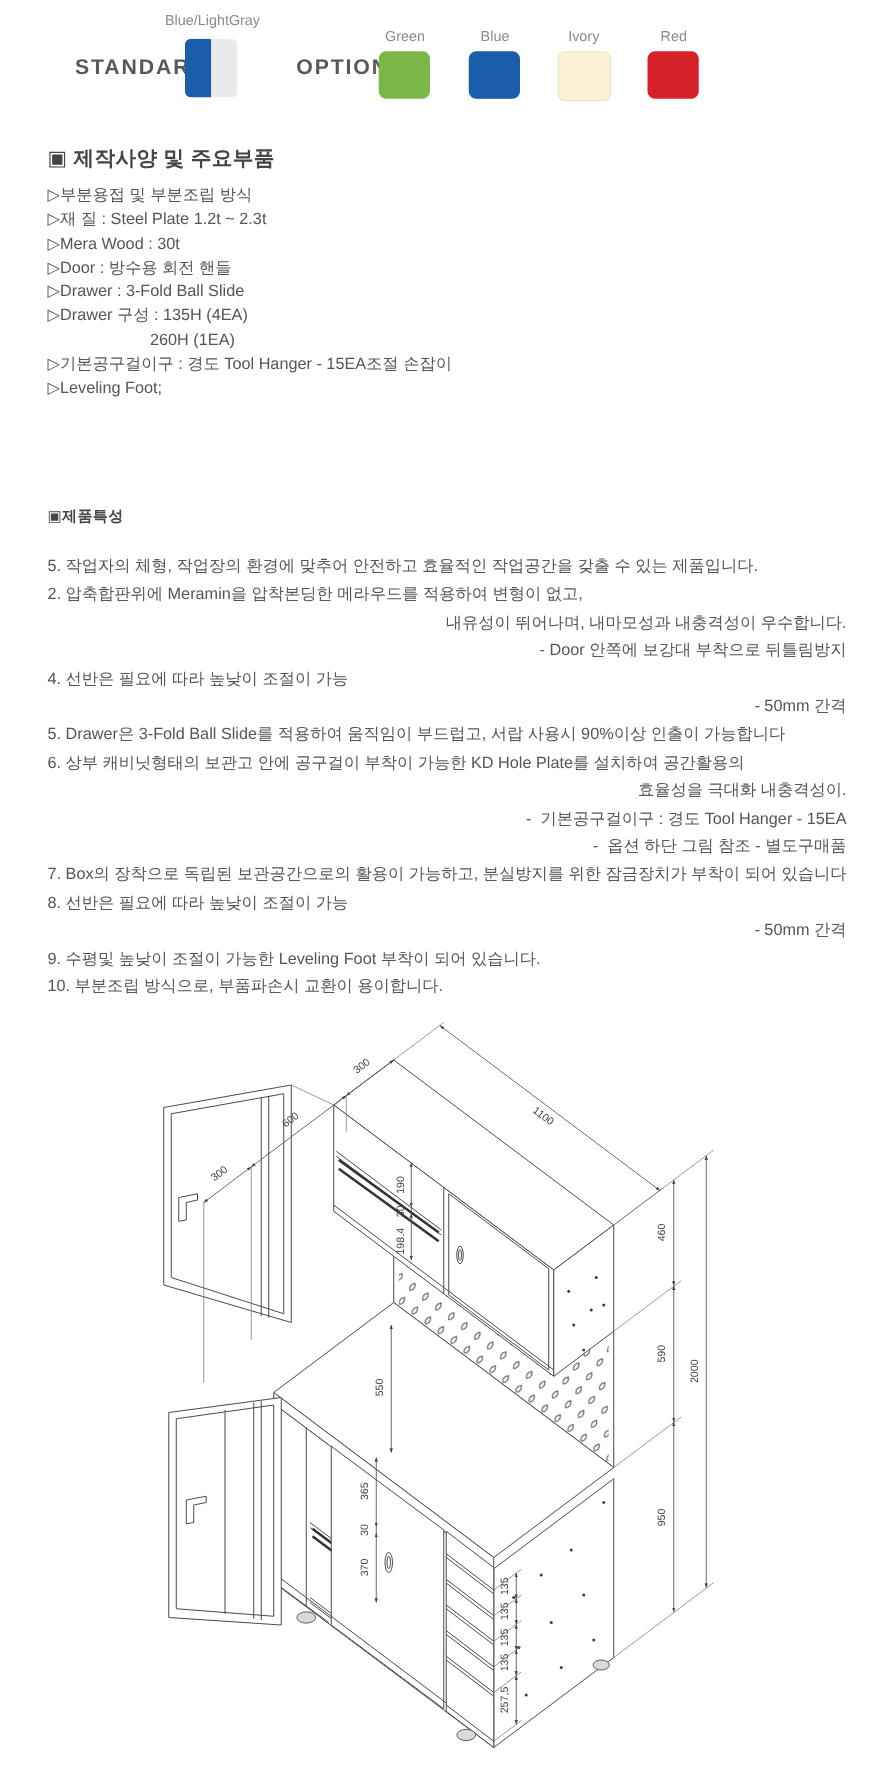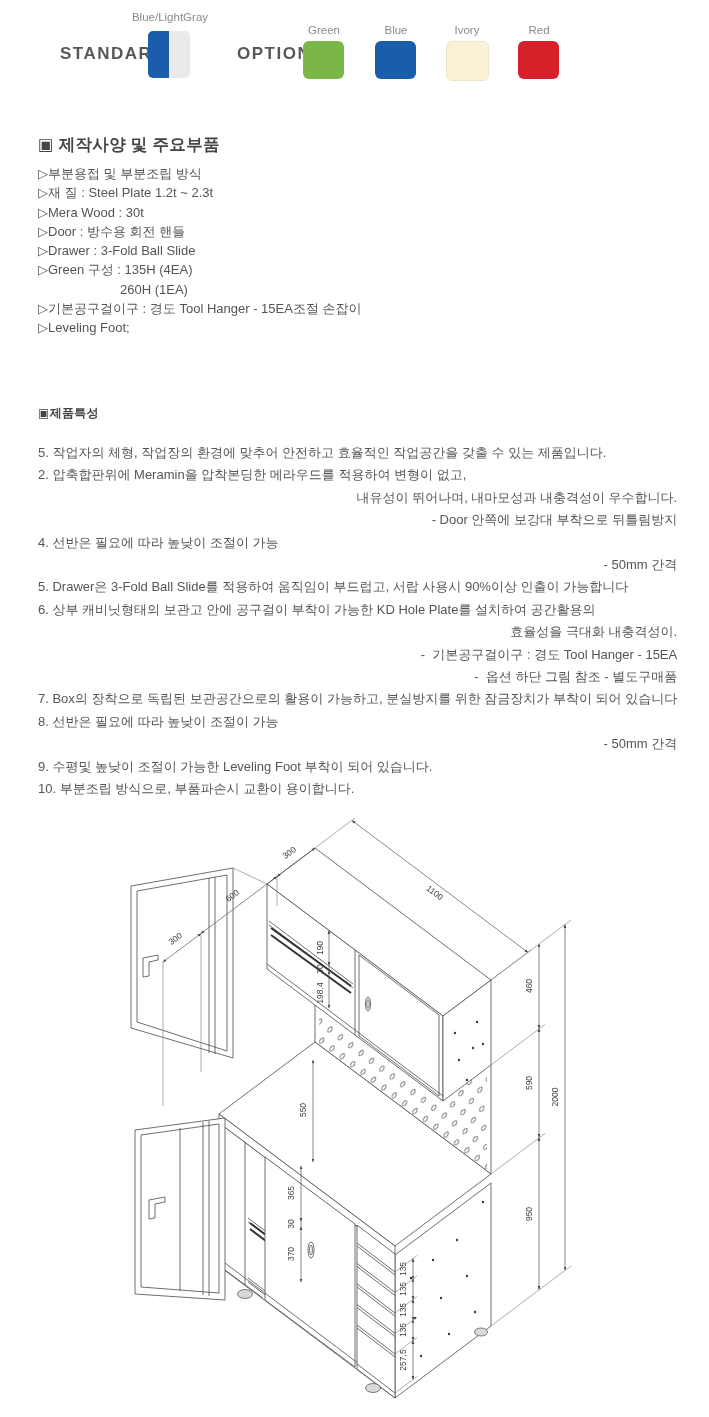--- a/index.html
+++ b/index.html
@@ -46,28 +46,28 @@
 
   <div class="abs sw-label small" style="left:355px;top:24px;">Blue</div>
   <div class="abs opt-swatch" style="left: 375px; top: 41px; background: rgb(26, 93, 171);"></div>
 
   <div class="abs sw-label small" style="left:426px;top:24px;">Ivory</div>
   <div class="abs opt-swatch" style="left: 446px; top: 41px; border: 1px solid rgb(238, 228, 200); background: rgb(250, 241, 214);"></div>
 
   <div class="abs sw-label small" style="left:498px;top:24px;">Red</div>
   <div class="abs opt-swatch" style="left: 518px; top: 41px; background: rgb(214, 33, 43);"></div>
 
-  <div id="specs" class="abs" style="left:38px;top:134px;">
+  <div id="specs" class="abs" style="left:38px;top:116px;">
     <div class="sec-title" style="margin-bottom:8px;">▣ 제작사양 및 주요부품</div>
     <div class="item">▷부분용접 및 부분조립 방식</div>
     <div class="item">▷재 질 : Steel Plate 1.2t ~ 2.3t</div>
     <div class="item">▷Mera Wood : 30t</div>
     <div class="item">▷Door : 방수용 회전 핸들</div>
     <div class="item">▷Drawer : 3-Fold Ball Slide</div>
-    <div class="item">▷Green 구성 : 135H (4EA)</div>
+    <div class="item">▷Drawer 구성 : 135H (4EA)</div>
     <div class="item indent1">260H (1EA)</div>
     <div class="item">▷기본공구걸이구 : 경도 Tool Hanger - 15EA조절 손잡이</div>
     <div class="item">▷Leveling Foot;</div>
   </div>
 
   <div id="features" class="abs" style="left:38px;top:405px;">
     <div class="sec-title" style="font-size:12px;margin-bottom:20px;">▣제품특성</div>
     <div class="item">5. 작업자의 체형, 작업장의 환경에 맞추어 안전하고 효율적인 작업공간을 갖출 수 있는 제품입니다.</div>
     <div class="item">2. 압축합판위에 Meramin을 압착본딩한 메라우드를 적용하여 변형이 없고,</div>
     <div class="item sub">내유성이 뛰어나며, 내마모성과 내충격성이 우수합니다.</div>

